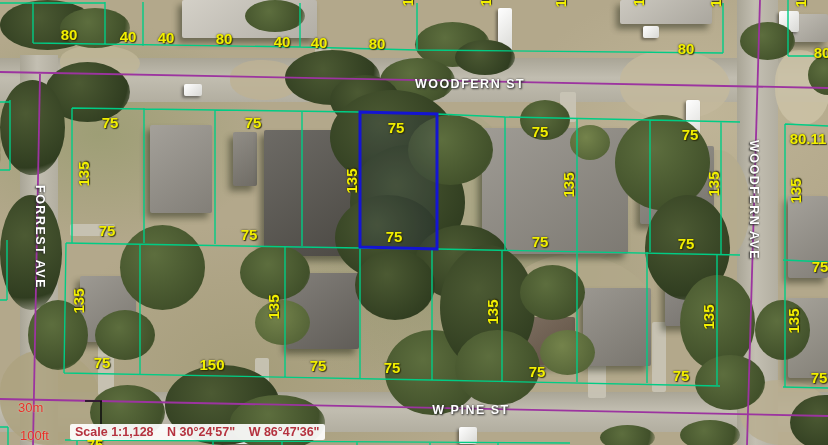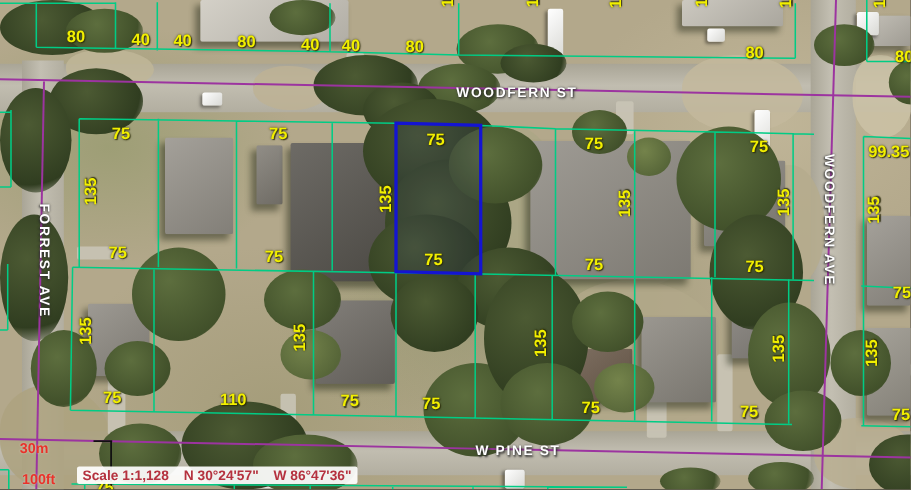--- a/index.html
+++ b/index.html
@@ -37,21 +37,21 @@
   }
   .dim.rot{transform:translate(-50%,-50%) rotate(-90deg);}
   .street{
     position:absolute;transform:translate(-50%,-50%);z-index:6;
     color:var(--street-text,#fff);font-size:12.5px;font-weight:bold;letter-spacing:1.5px;white-space:nowrap;
     text-shadow:0 0 2px rgba(60,60,60,.9), 1px 1px 2px rgba(40,40,40,.9);
   }
   .street.vert{transform:translate(-50%,-50%) rotate(90deg);}
   .scalelab{
     position:absolute;z-index:7;color:var(--scale-bar-text,#e8322a);
-    font-size:13px;font-weight:bold;text-shadow:0 0 2px rgba(255,255,255,.5);
+    font-size:13px;font-weight:normal;text-shadow:0 0 2px rgba(255,255,255,.5);
   }
   #status{
     position:absolute;left:70px;top:424px;z-index:7;
     background:rgba(255,255,255,.92);border-radius:2px;padding:0 5px;
     color:var(--status-text,#b5323f);font-size:12.5px;font-weight:bold;line-height:16px;white-space:nowrap;
   }
   #status span{margin-right:10px;}
   #status span:last-child{margin-right:0;}
 </style>
 </head>
@@ -191,39 +191,39 @@
       <span class="dim rot" style="left: 560px; top: -5px;">135</span>
       <span class="dim rot" style="left: 638px; top: -6px;">135</span>
       <span class="dim rot" style="left: 715px; top: -5px;">135</span>
       <span class="dim rot" style="left: 800px; top: -5px;">135</span>
       <span class="dim rot" style="left: -7px; top: 150px;">135</span>
       <span class="dim" style="left: 110px; top: 122px;">75</span>
       <span class="dim" style="left: 253px; top: 122px;">75</span>
       <span class="dim" style="left: 396px; top: 127px;">75</span>
       <span class="dim" style="left: 540px; top: 131px;">75</span>
       <span class="dim" style="left: 690px; top: 134px;">75</span>
-      <span class="dim" style="left: 808px; top: 138px;">99.35</span>
+      <span class="dim" style="left: 808px; top: 138px;">80.11</span>
       <span class="dim rot" style="left: 83px; top: 174px;">135</span>
       <span class="dim rot" style="left: 351px; top: 181px;">135</span>
       <span class="dim rot" style="left: 568px; top: 185px;">135</span>
       <span class="dim rot" style="left: 713px; top: 184px;">135</span>
       <span class="dim rot" style="left: 795px; top: 191px;">135</span>
       <span class="dim" style="left: 107px; top: 230px;">75</span>
       <span class="dim" style="left: 249px; top: 234px;">75</span>
       <span class="dim" style="left: 394px; top: 236px;">75</span>
       <span class="dim" style="left: 540px; top: 241px;">75</span>
       <span class="dim" style="left: 686px; top: 243px;">75</span>
       <span class="dim" style="left: 820px; top: 266px;">75</span>
       <span class="dim rot" style="left: 78px; top: 301px;">135</span>
       <span class="dim rot" style="left: 273px; top: 307px;">135</span>
       <span class="dim rot" style="left: 492px; top: 312px;">135</span>
       <span class="dim rot" style="left: 708px; top: 317px;">135</span>
       <span class="dim rot" style="left: 793px; top: 321px;">135</span>
       <span class="dim" style="left: 102px; top: 362px;">75</span>
-      <span class="dim" style="left: 212px; top: 364px;">110</span>
+      <span class="dim" style="left: 212px; top: 364px;">150</span>
       <span class="dim" style="left: 318px; top: 365px;">75</span>
       <span class="dim" style="left: 392px; top: 367px;">75</span>
       <span class="dim" style="left: 537px; top: 371px;">75</span>
       <span class="dim" style="left: 681px; top: 375px;">75</span>
       <span class="dim" style="left: 819px; top: 377px;">75</span>
       <span class="dim" style="left: 95px; top: 444px;">75</span>
     </div>
 
   <div class="street" style="left:470px;top:84px;">WOODFERN ST</div>
   <div class="street" style="left:471px;top:410px;">W PINE ST</div>

